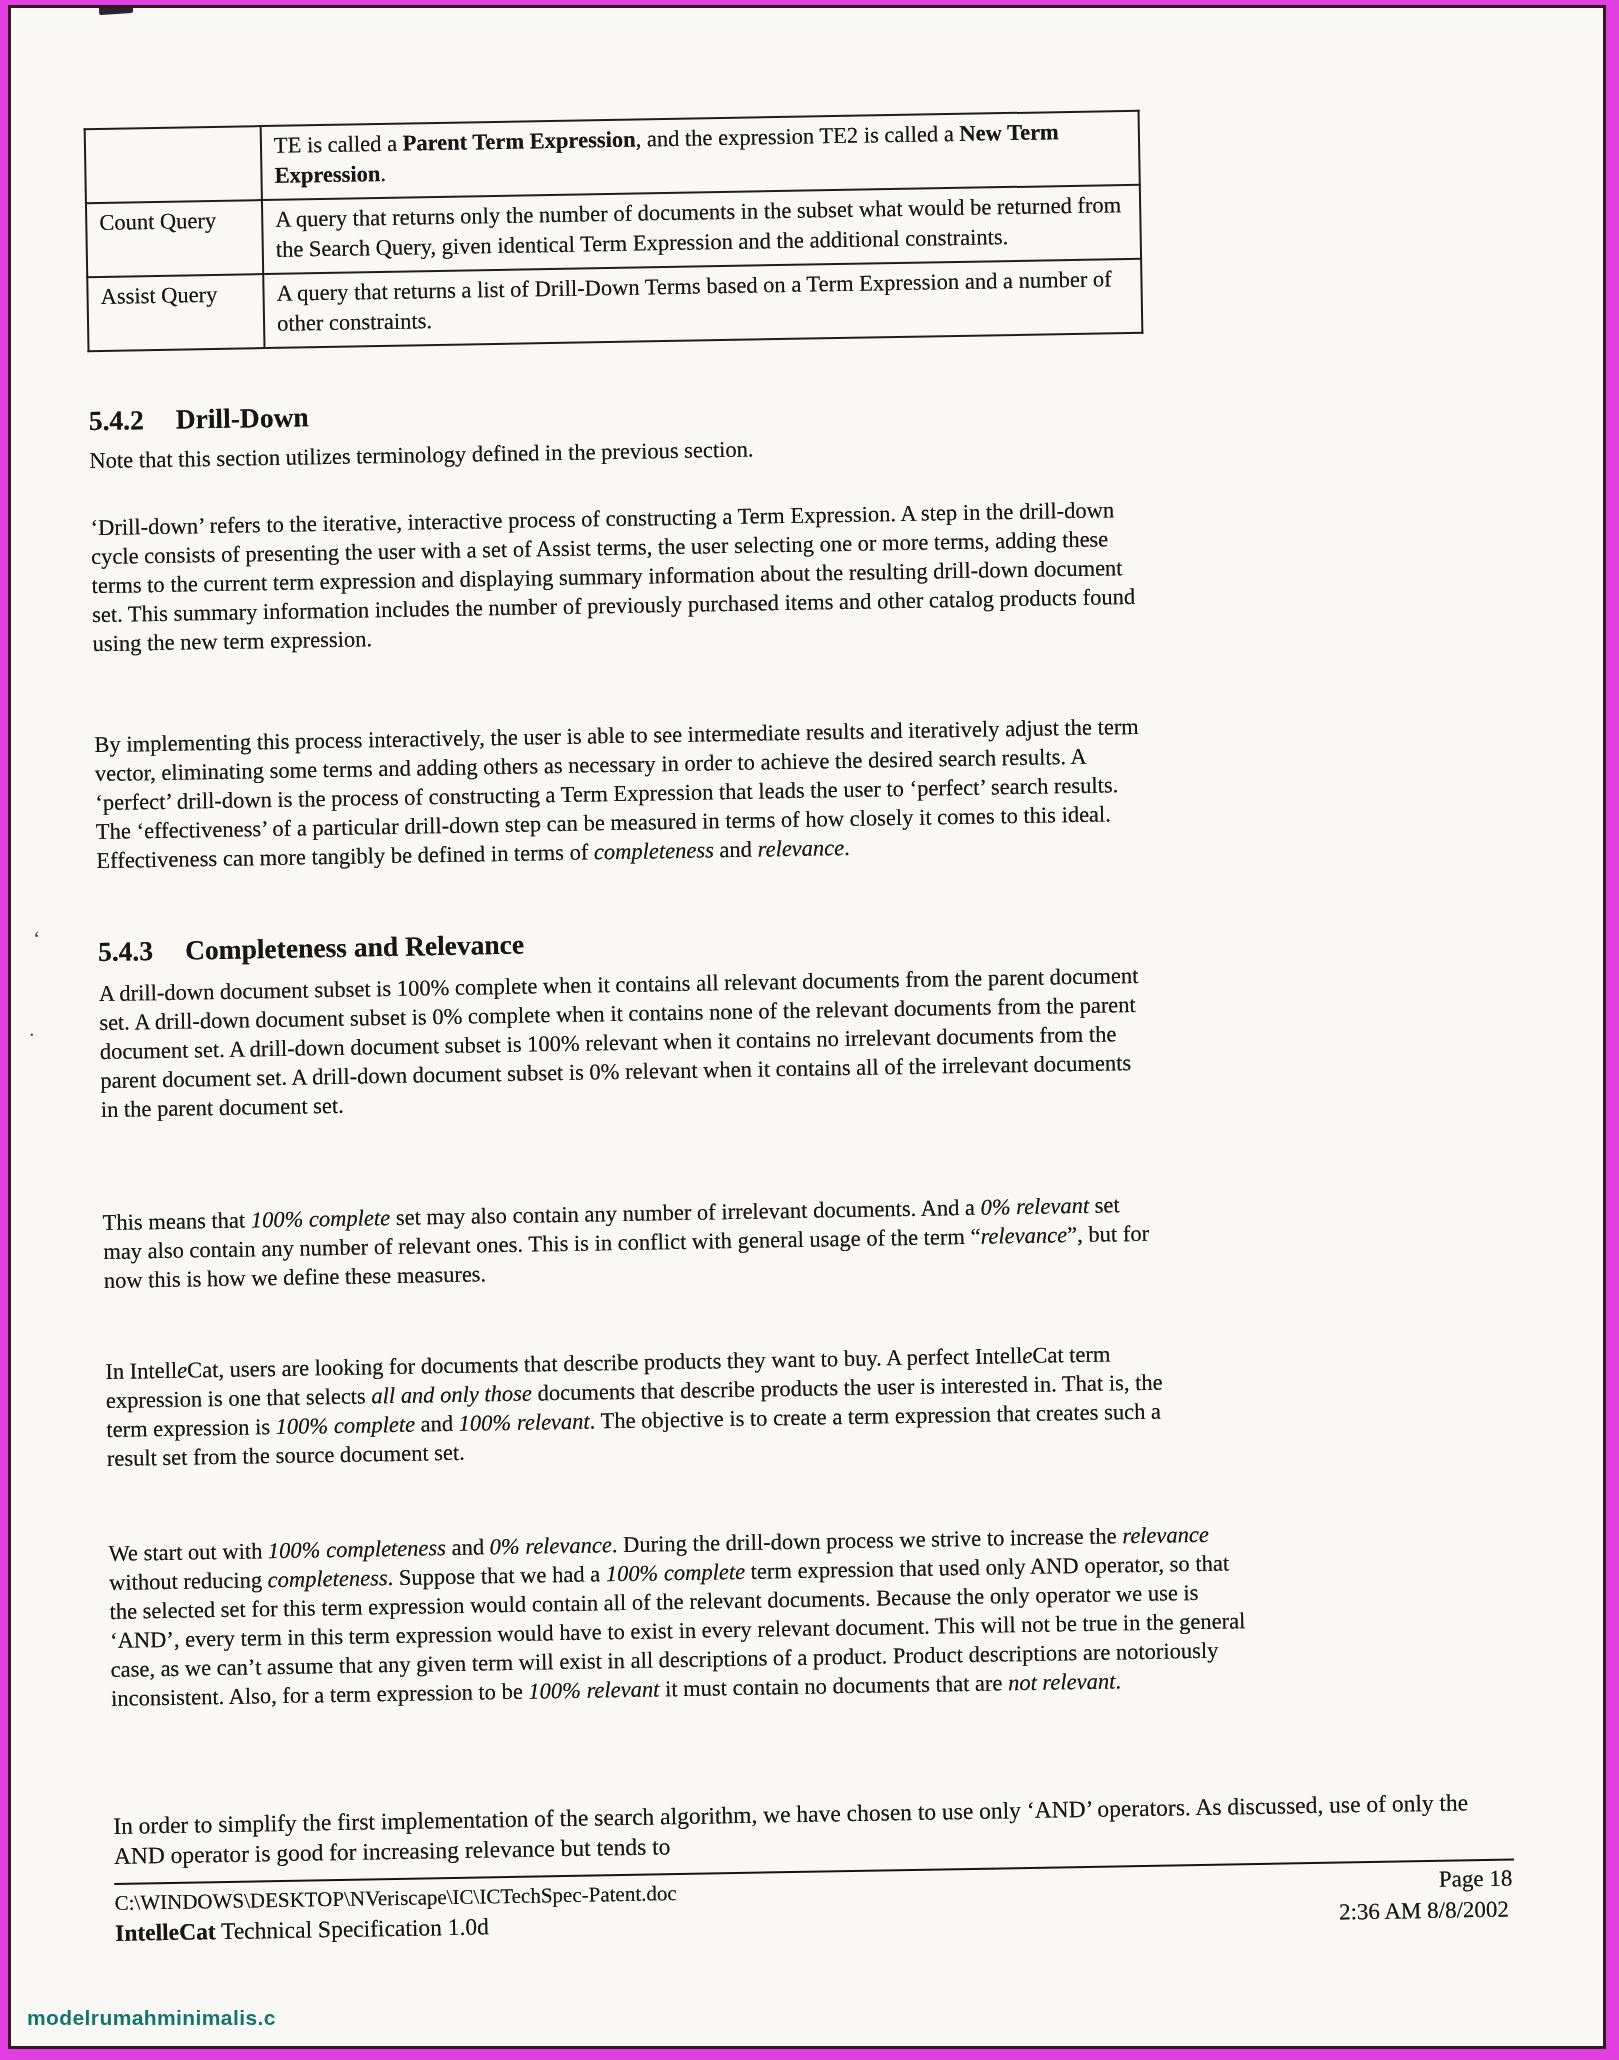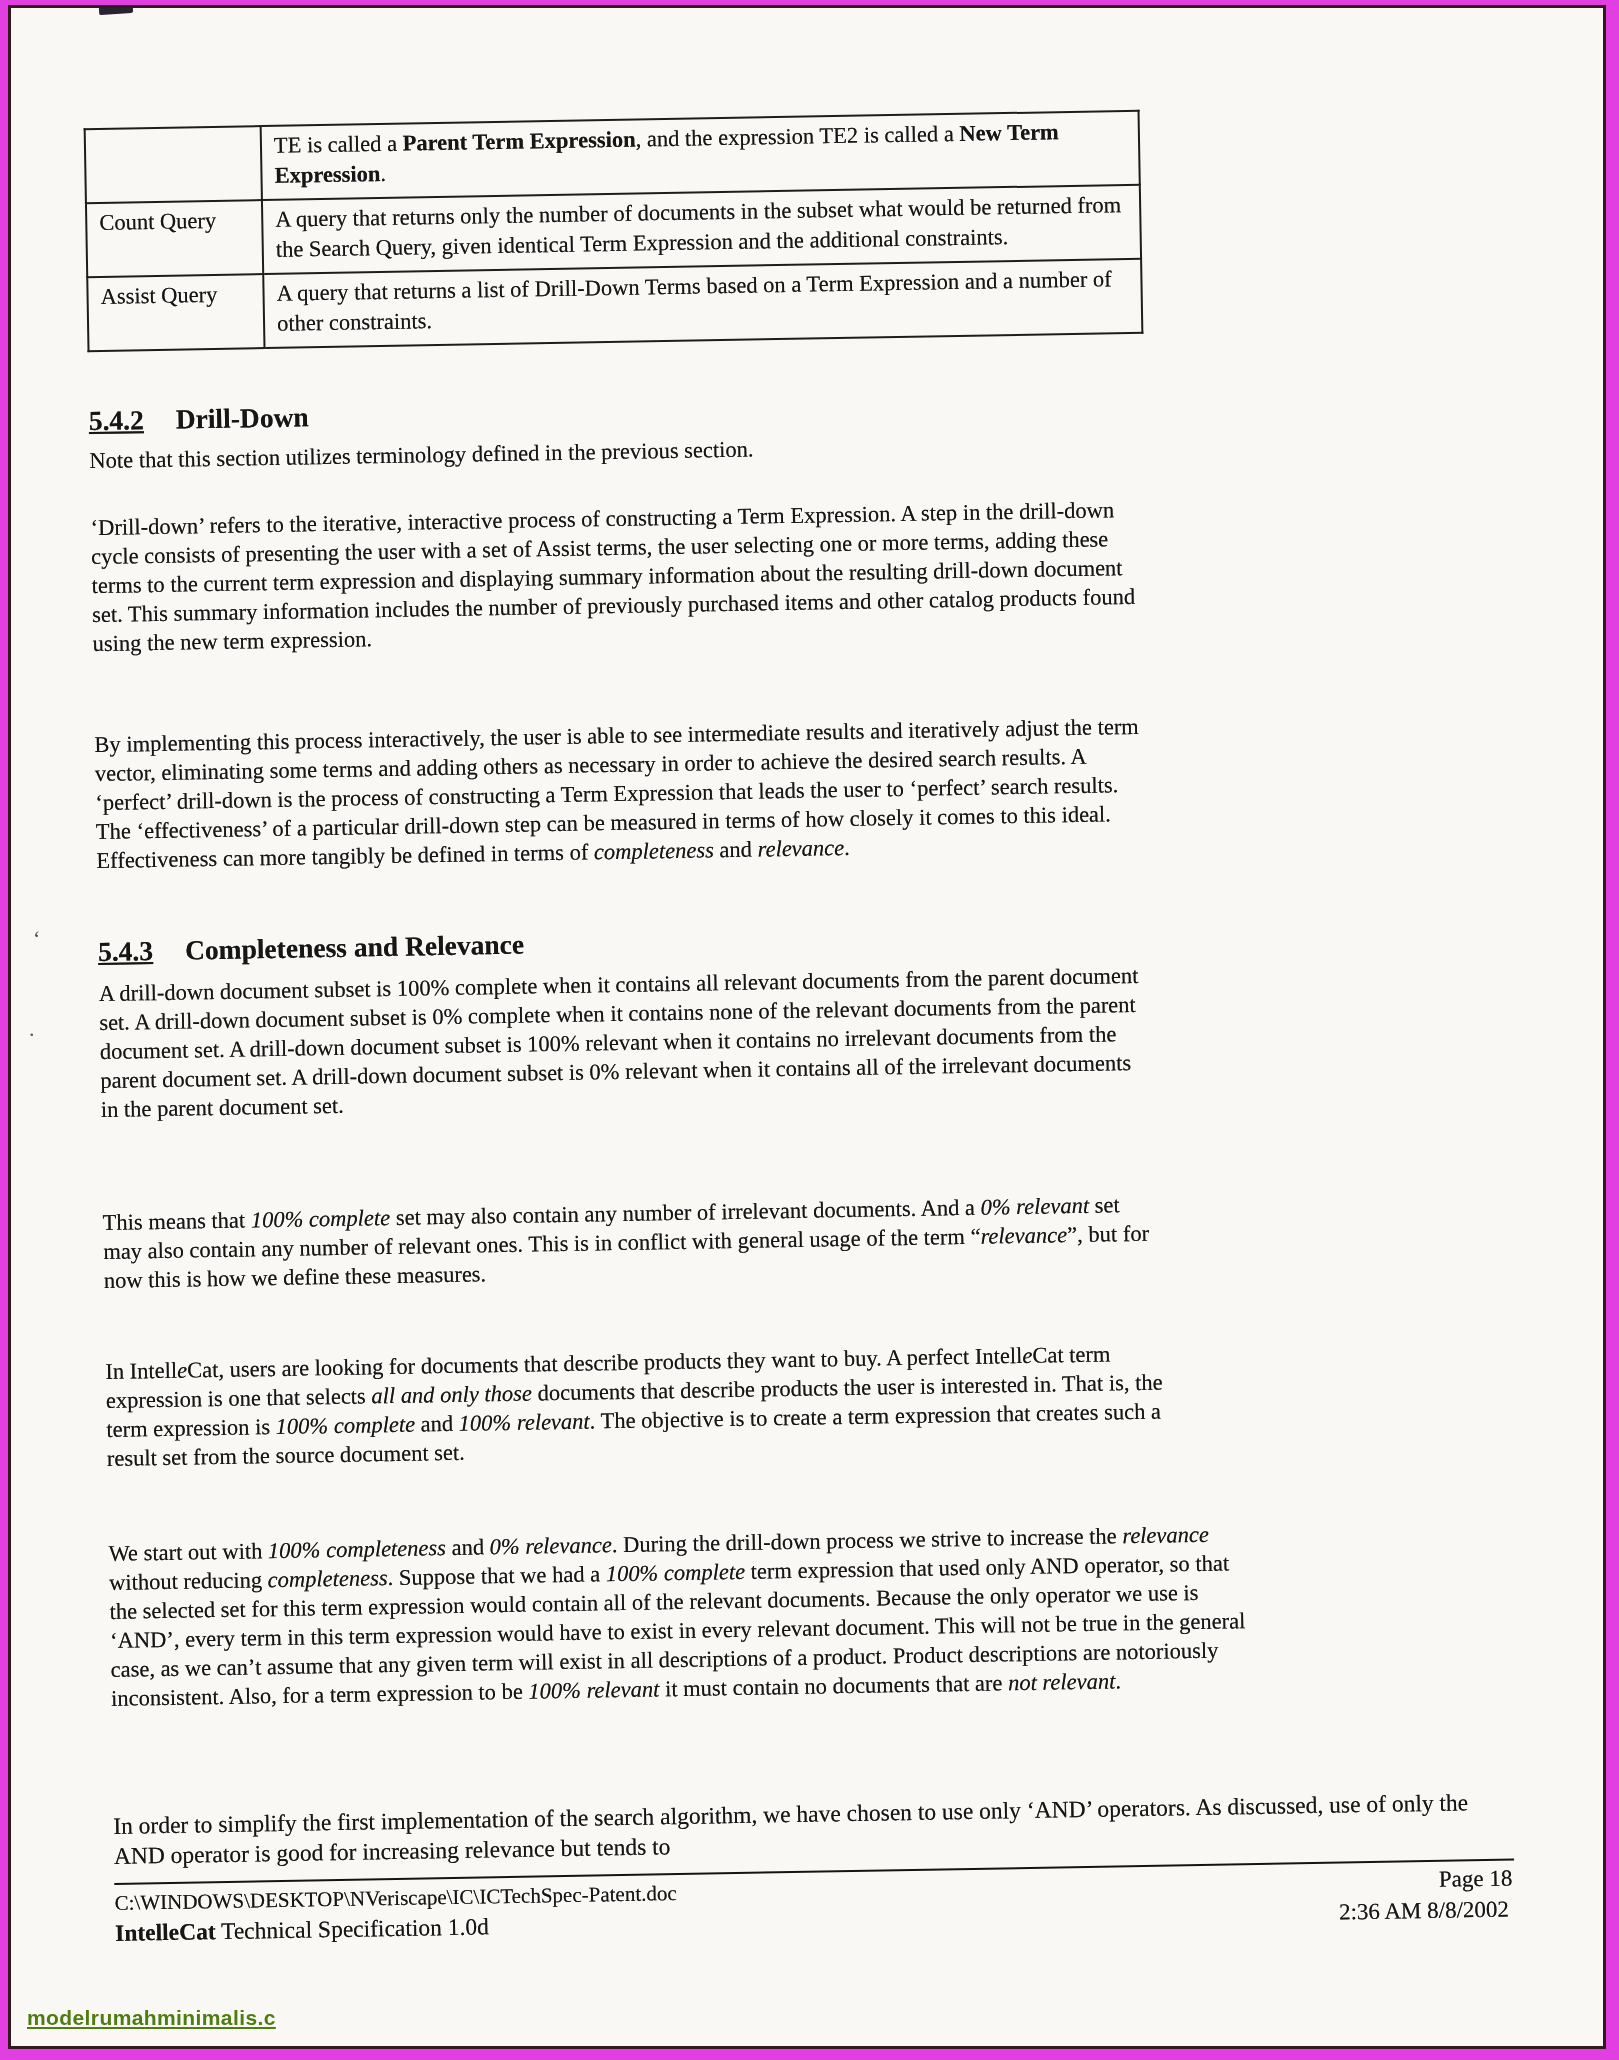--- a/index.html
+++ b/index.html
@@ -32,21 +32,21 @@
   table.defs td {
     border:2px solid #1d1d1d;
     vertical-align:top;
     font-size:22.5px;
     line-height:30px;
     padding:4px 12px 8px 12px;
   }
   td.term { width:176px; padding-top:8px; white-space:nowrap; }
   
   h2 { font-size:27.5px; line-height:34px; font-weight:bold; }
-  h2 .num { margin-right:32px;text-decoration:underline; }
+  h2 .num { margin-right:32px; }
   .h2a { margin-bottom:8px; }
   .h2b { margin-bottom:10px; }
   
   p.body { font-size:22.5px; line-height:29px; width:1052px; }
   p.note { margin-bottom:38px; }
   p.p1 { margin-bottom:72px; }
   p.p2 { margin-bottom:60px; }
   p.pa { margin-bottom:84px; }
   p.pb { margin-bottom:62px; width:1060px; }
   p.pc { margin-bottom:66px; width:1082px; }
@@ -87,21 +87,21 @@
 </style>
 </head>
 <body style="background-color: rgb(226, 63, 226);">
 
 <div class="page" style="background-color: rgb(250, 248, 245);">
 
   <div class="artifact-top"></div>
   <div class="artifact-quote">‘</div>
   <div class="artifact-dot">.</div>
 
-  <div class="watermark" style="color: #4d7c0f; text-decoration: underline;">modelrumahminimalis.c</div>
+  <div class="watermark" style="color: #0f766e;">modelrumahminimalis.c</div>
 
   <div class="content">
 
     <table class="defs">
       <tbody>
           <tr>
         <td class="term"></td>
         <td class="def"><span>TE is called a </span><span style="font-weight: bold;">Parent Term Expression</span><span>, and the expression TE2 is called a </span><span style="font-weight: bold;">New Term Expression</span><span>.</span></td>
       </tr>
       <tr>

